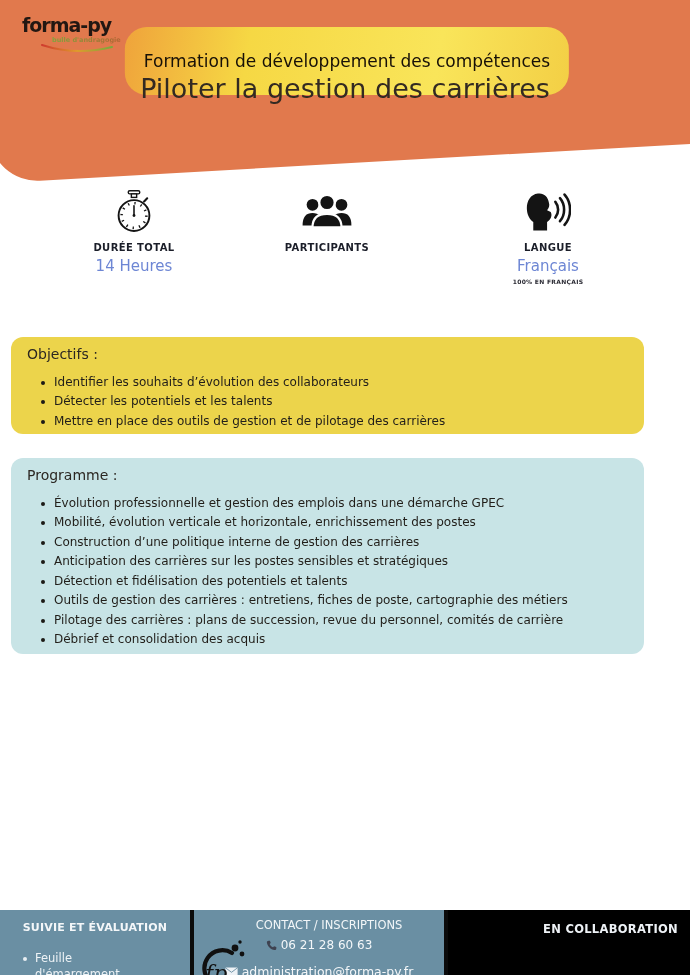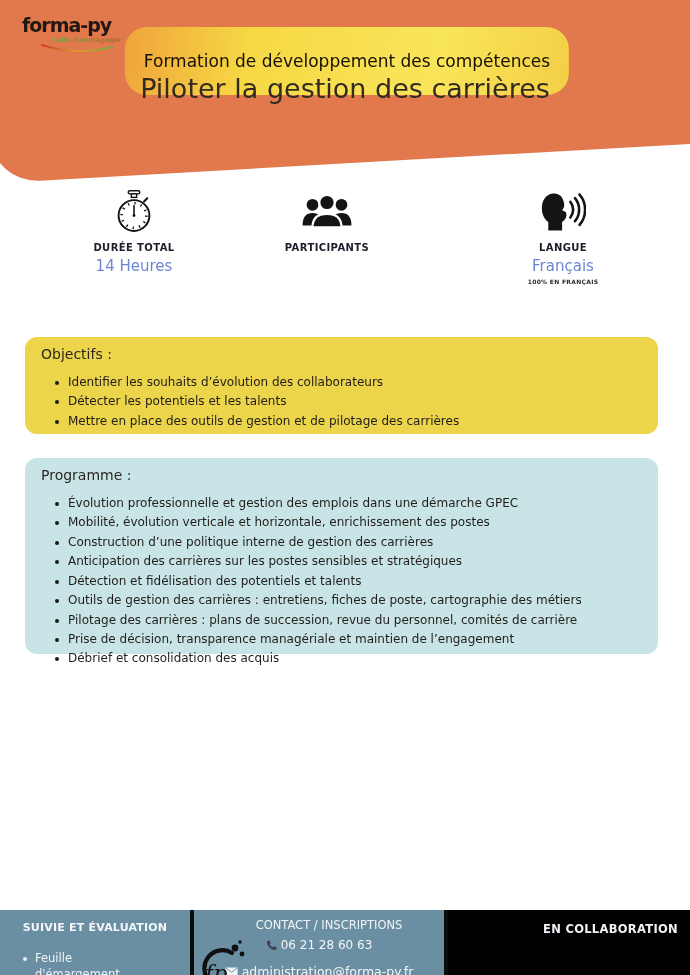--- a/index.html
+++ b/index.html
@@ -23,28 +23,28 @@
   .pill { position:absolute; top:27px; left:347px; transform:translateX(-50%);
           padding:24px 19px; border-radius:22px; white-space:nowrap;
           background:linear-gradient(100deg,#efa33b 0%,#f6d844 28%,#f9e55a 70%,#f3cf45 100%);
           font-size:17px; color:#171007; }
   .doc-title { position:absolute; top:73px; left:0; width:690px; text-align:center;
                font-size:27px; color:#332a22; }
 
   
   .info-row { position:absolute; top:188px; left:0; width:690px; z-index:2; }
   .info-col { position:absolute; width:180px; display:flex; flex-direction:column; align-items:center; }
-  .info-col.c1 { left:44px; } .info-col.c2 { left:237px; } .info-col.c3 { left:473px; }
+  .info-col.c1 { left:44px; } .info-col.c2 { left:237px; } .info-col.c3 { left:458px; }
   .icon-box { height:48px; display:flex; align-items:center; justify-content:center; }
   .info-label { margin-top:6px; font-size:10px; font-weight:bold; color:#1b1e29; letter-spacing:.4px; }
   .info-value { margin-top:4px; font-size:15px; color:#6d86d4; }
   .info-note { margin-top:3px; font-size:6px; font-weight:bold; color:#2a2a33; letter-spacing:.3px; }
 
   
-  .content-box { position:absolute; left:25px; width:633px; border-radius:12px; padding:9px 16px; }
+  .content-box { position:absolute; left:11px; width:633px; border-radius:12px; padding:9px 16px; }
   .box-objectives { top:337px; height:97px; background:#ecd44b; }
   .box-program { top:458px; height:196px; background:#c8e4e6; }
   .box-title { font-size:14px; color:#2b2722; }
   .content-box ul { list-style:none; margin-top:13px; padding-left:12px; }
   .content-box li { position:relative; padding-left:15px; font-size:12px; color:#211e19; line-height:1.32; margin-bottom:3.6px; }
   .content-box li::before { content:""; position:absolute; left:2px; top:6px; width:4px; height:4px; border-radius:50%; background:#1c1a16; }
 
   
   .footer { position:absolute; top:910px; left:0; width:690px; height:105px; display:flex; z-index:2; }
   .f-divider { width:4px; background:#0b0b0b; }
@@ -158,21 +158,20 @@
   <div class="content-box box-program">
     <div class="box-title">Programme :</div>
     <ul>
         <li>Évolution professionnelle et gestion des emplois dans une démarche GPEC</li>
         <li>Mobilité, évolution verticale et horizontale, enrichissement des postes</li>
         <li>Construction d’une politique interne de gestion des carrières</li>
         <li>Anticipation des carrières sur les postes sensibles et stratégiques</li>
         <li>Détection et fidélisation des potentiels et talents</li>
         <li>Outils de gestion des carrières : entretiens, fiches de poste, cartographie des métiers</li>
         <li>Pilotage des carrières : plans de succession, revue du personnel, comités de carrière</li>
-        <li>Prise de décision, transparence managériale et maintien de l’engagement</li>
         <li>Débrief et consolidation des acquis</li>
       </ul>
   </div>
 
   <div class="footer">
 
     <div class="f-eval">
       <div class="f-eval-title">SUIVIE ET ÉVALUATION</div>
       <ul>
           <li>Feuille d'émargement</li>

